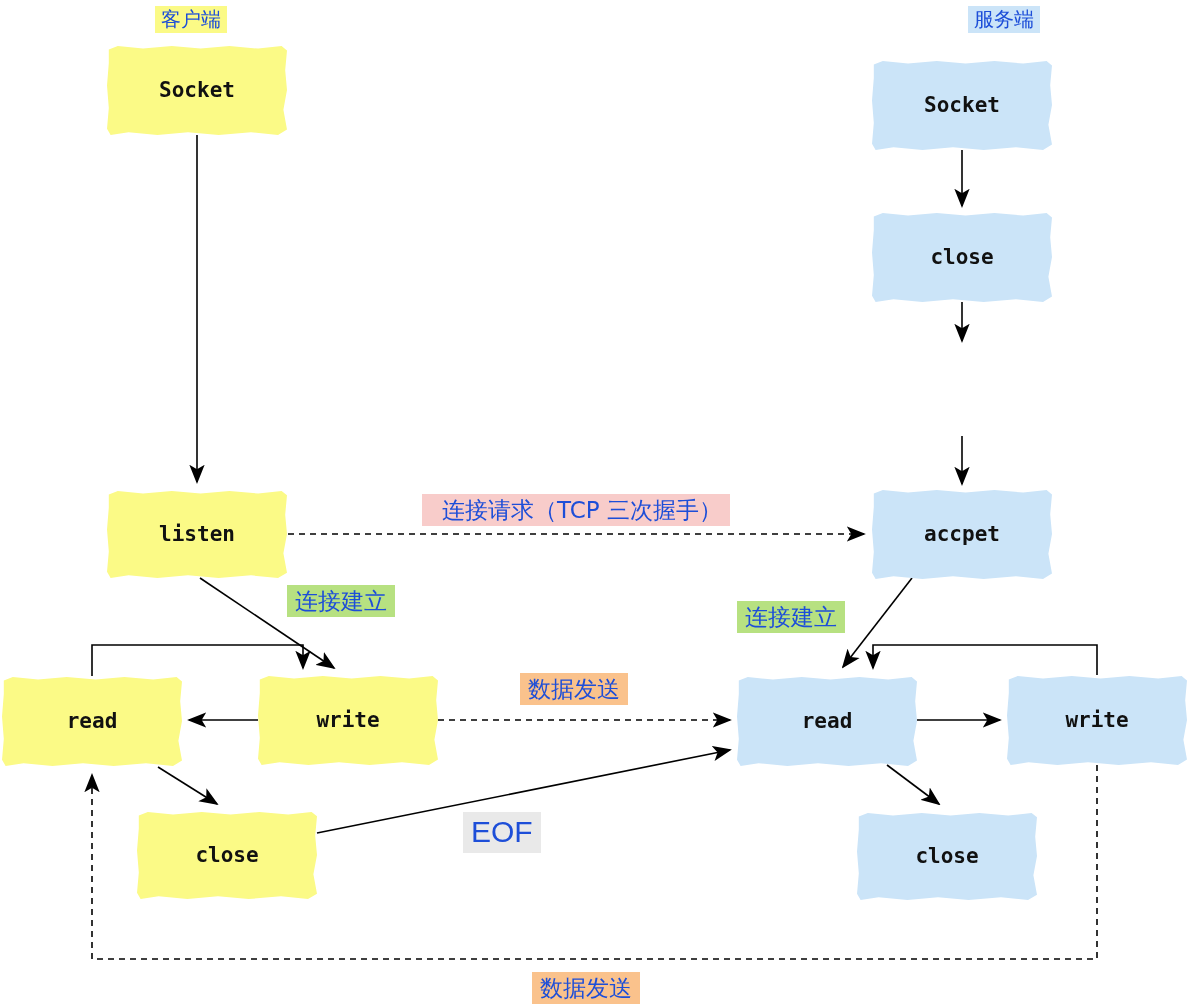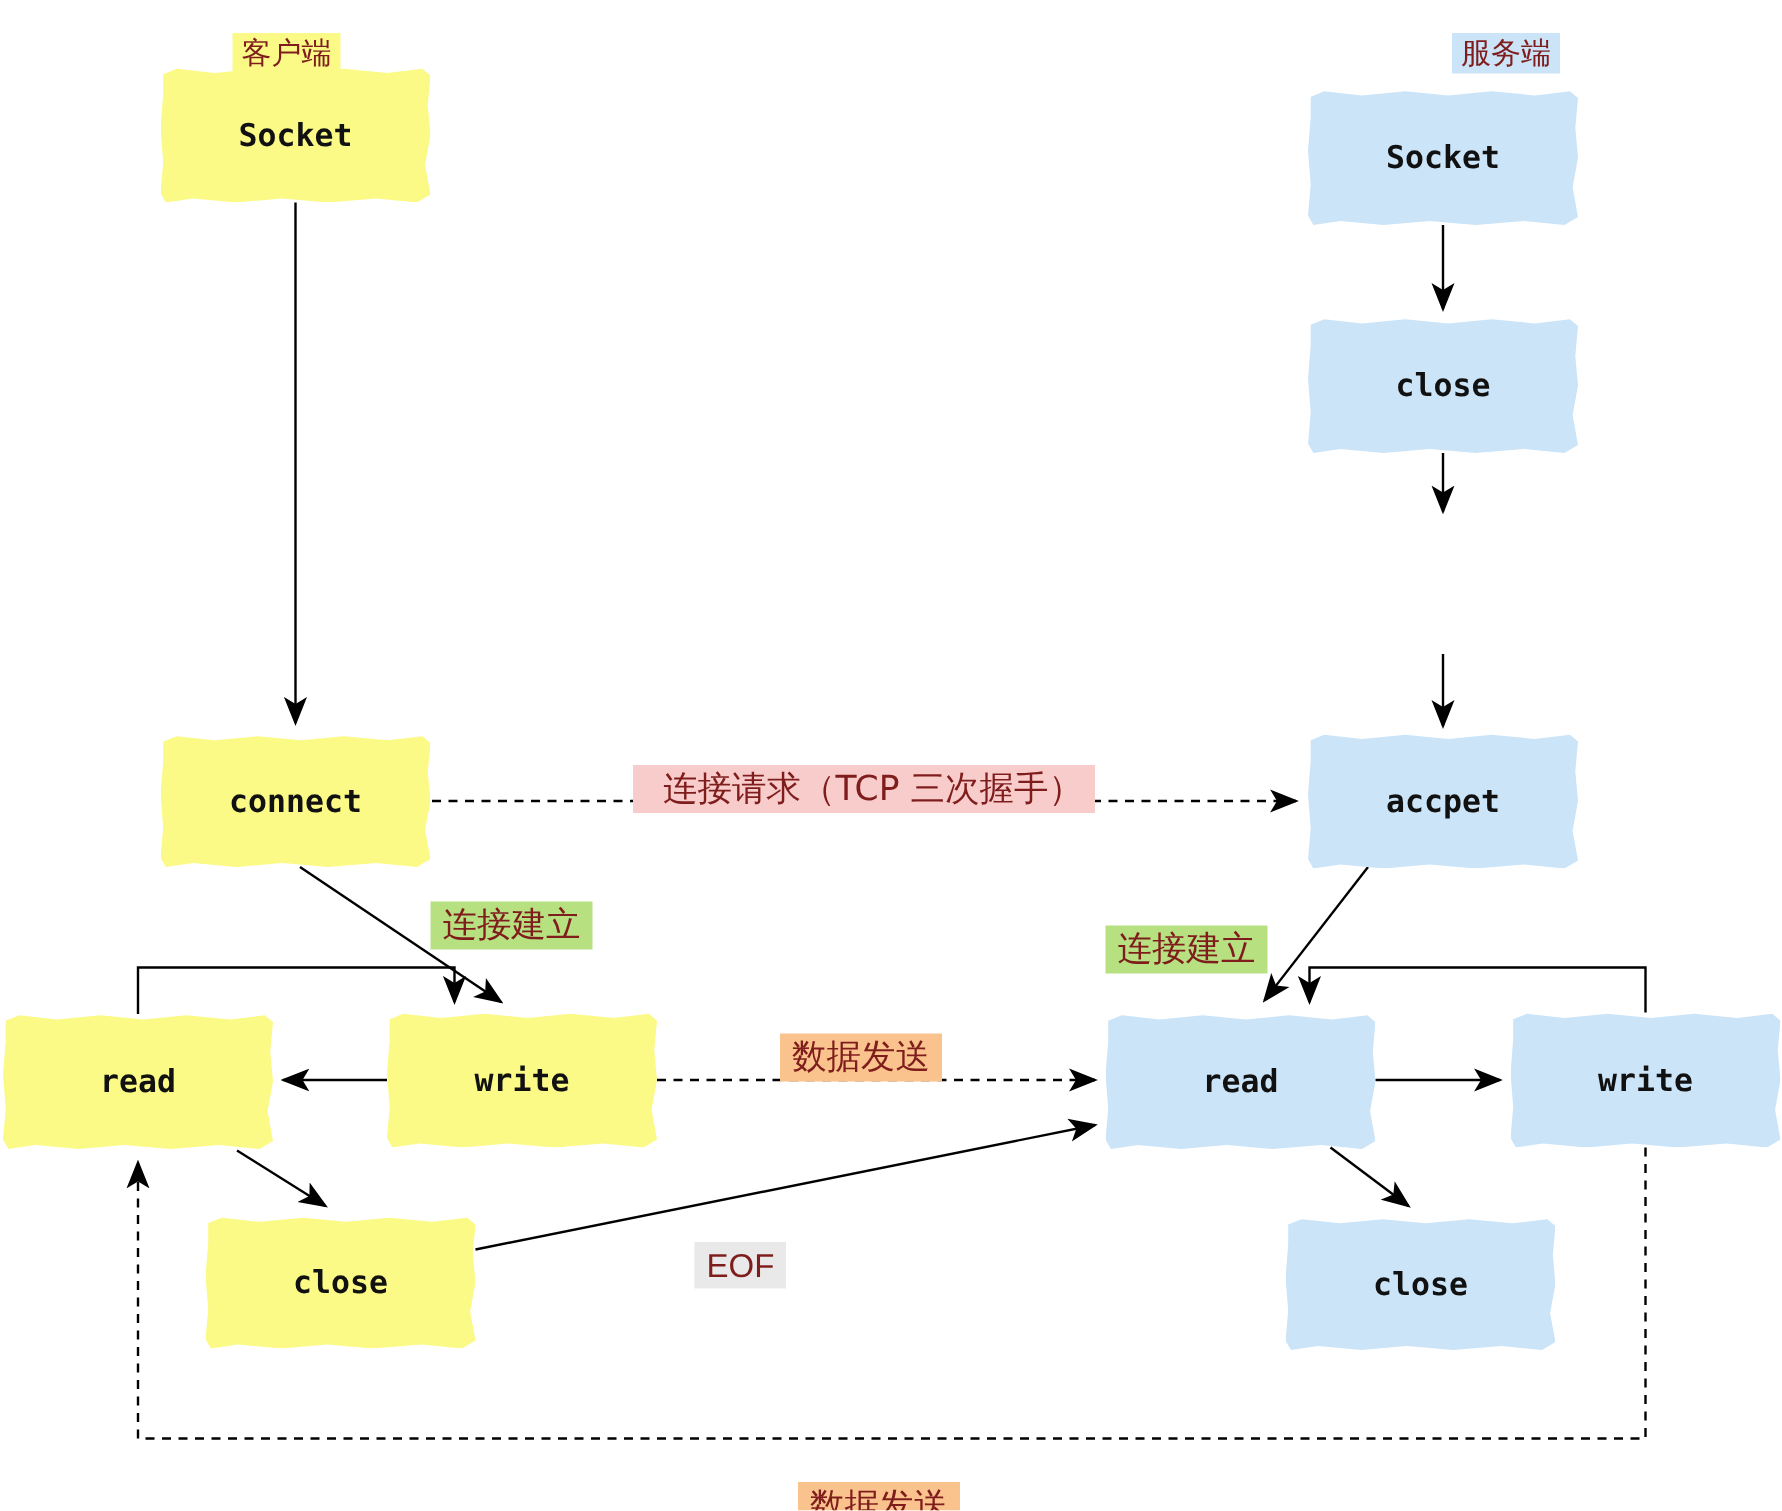--- a/index.html
+++ b/index.html
@@ -19,27 +19,27 @@
     clip-path:polygon(1% 5%, 6% 1%, 20% 4%, 36% 1%, 52% 4%, 68% 1%, 84% 4%, 97% 1%,
                       100% 6%, 99% 28%, 100% 50%, 98% 72%, 100% 94%,
                       95% 100%, 80% 97%, 62% 100%, 45% 97%, 28% 100%, 12% 97%, 2% 100%,
                       0% 93%, 1% 70%, 0% 45%, 1% 20%);
   }
   .node.yellow{background:#FBFA86;}
   .node.blue{background:#CBE4F8;}
 
   .badge{
     position:absolute;padding:3px 8px;font-size:23px;line-height:1.15;
-    color:#7f1d1d;white-space:nowrap;margin-top:16px;
+    color:#1d4ed8;white-space:nowrap;
   }
   .badge.tag{font-size:20px;padding:2px 6px;}
   .badge.pink{background:#F8CCCA;padding-left:20px;}
   .badge.green{background:#B7E181;}
   .badge.orange{background:#FAC28C;}
-  .badge.gray{background:#E9E9E9;font-family:"Liberation Sans", sans-serif;font-size:22px;}
+  .badge.gray{background:#E9E9E9;font-family:"Liberation Sans", sans-serif;font-size:30px;}
   .badge.yellowbg{background:#FBFA86;}
   .badge.bluebg{background:#CBE4F8;}
 
   
   #n-c-socket{left:107px;top:45px;}
   #n-c-connect{left:107px;top:490px;height:88px;}
   #n-c-read{left:2px;top:676px;}
   #n-c-write{left:258px;top:675px;}
   #n-c-close{left:137px;top:811px;height:88px;}
 
@@ -99,21 +99,21 @@
     <path class="edge dashed" marker-end="url(#arrow)" d="M1097,765 L1097,959 L92,959 L92,775"></path>
   </svg>
 
   <div class="badge tag yellowbg" id="tag-client">客户端</div>
   <div class="badge tag bluebg" id="tag-server">服务端</div>
 
   <div class="node yellow" id="n-c-socket">
     <span>Socket</span>
   </div>
   <div class="node yellow" id="n-c-connect">
-    <span>connect</span>
+    <span>listen</span>
   </div>
   <div class="node yellow" id="n-c-read">
     <span>read</span>
   </div>
   <div class="node yellow" id="n-c-write">
     <span>write</span>
   </div>
   <div class="node yellow" id="n-c-close">
     <span>close</span>
   </div>

